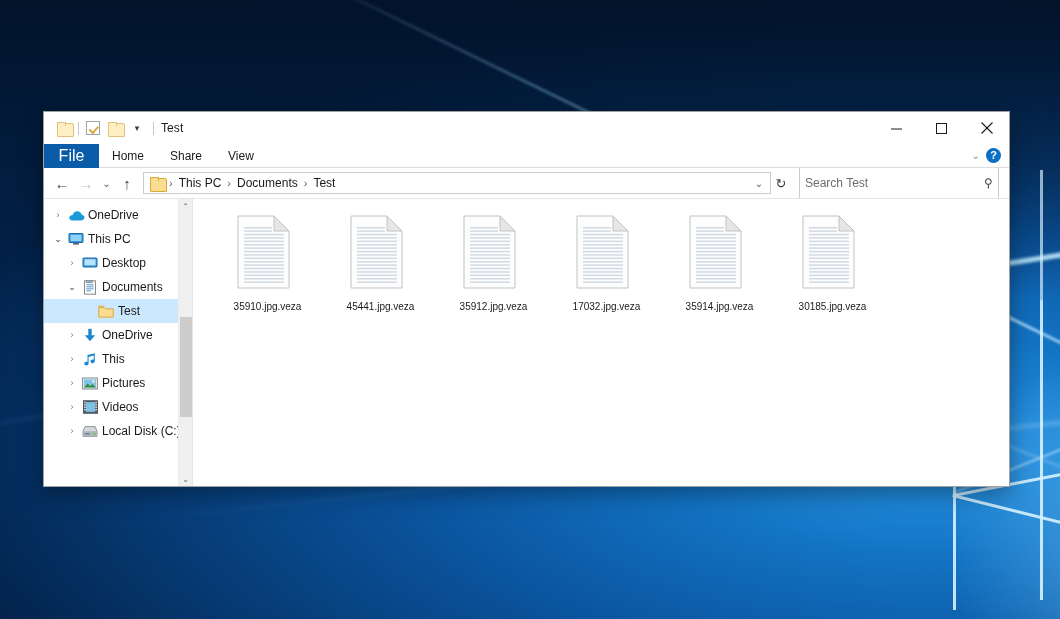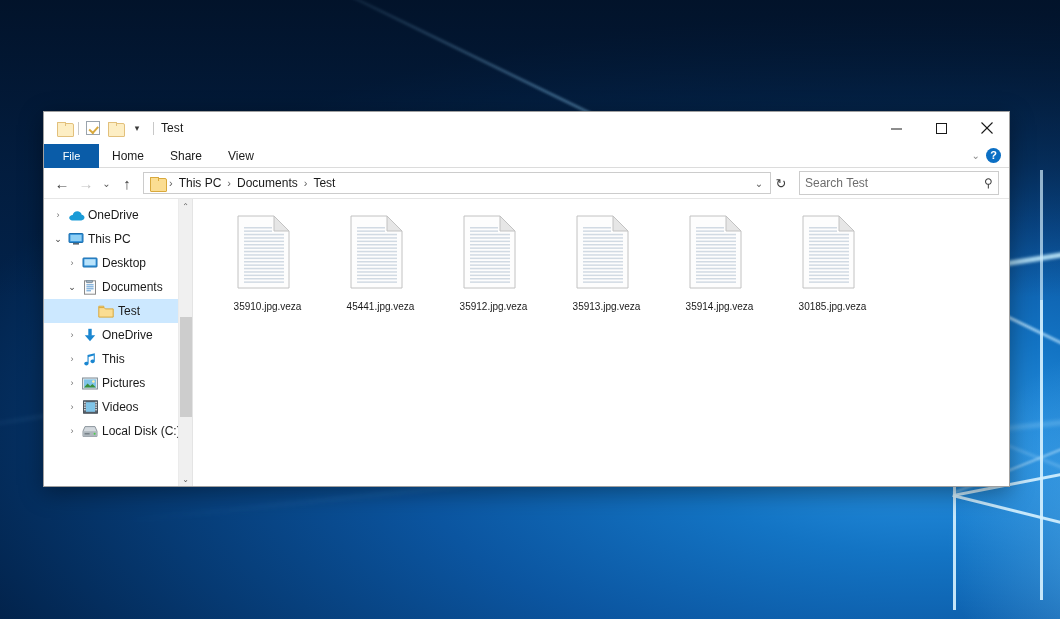--- a/index.html
+++ b/index.html
@@ -93,21 +93,21 @@
   .wincontrols { position:absolute; right:0; top:0; display:flex; height:32px; }
   .wc { width:45px; height:32px; display:flex; align-items:center; justify-content:center; }
   .wc svg { display:block; }
 
   
   .ribbon {
     height:24px; flex:0 0 auto; display:flex; align-items:stretch;
     border-bottom:1px solid #dcdcdc; position:relative; background:#fff;
   }
   .tab-file {
-    background:#0a5ca8; color:#fff; font-size:11px;
+    background:#0a5ca8; color:#fff; font-size:16px;
     display:flex; align-items:center; justify-content:center;
     width:55px; height:24px;
   }
   .tab {
     font-size:12px; color:#1a1a1a; display:flex; align-items:center;
     padding:0 13px; height:24px;
   }
   .ribbon-right { margin-left:auto; display:flex; align-items:center; gap:6px; padding-right:8px; }
   .chev-down { font-size:10px; color:#8a8a8a; }
   .help-ico {
@@ -131,21 +131,21 @@
     flex:1; height:22px; border:1px solid #cccccc; background:#fff;
     display:flex; align-items:center; padding:0 2px 0 5px; margin-left:4px;
     min-width:0;
   }
   .crumbs { display:flex; align-items:center; flex:1; gap:0; min-width:0; }
   .crumb { font-size:12px; color:#1a1a1a; padding:0 5px; white-space:nowrap; }
   .crumb-sep { font-size:11px; color:#5d5d5d; padding:0 1px; }
   .addr-caret { font-size:10px; color:#5b5b5b; width:18px; text-align:center; }
   .addr-refresh { font-size:13px; color:#3f3f3f; width:20px; text-align:center; }
   .searchbox {
-    width:200px; height:24px; border:1px solid #cccccc; background:#fff;
+    width:200px; height:32px; border:1px solid #cccccc; background:#fff;
     display:flex; align-items:center; padding:8px 5px; margin-left:8px;
   }
   .search-ph { font-size:12px; color:#6d6d6d; flex:1; }
   .search-ico { font-size:12px; color:#444; transform:scaleX(-1); }
 
   
   .body { flex:1; display:flex; min-height:0; border-top:1px solid #e6e6e6; }
 
   
   .sidebar {
@@ -521,21 +521,21 @@
                 <rect x="7" y="46.0" width="40" height="1.5" fill="#c9d3de" opacity="0.85"></rect>
                 <rect x="7" y="49.4" width="40" height="1.5" fill="#c9d3de" opacity="0.85"></rect>
                 <rect x="7" y="52.8" width="40" height="1.5" fill="#c9d3de" opacity="0.85"></rect>
                 <rect x="7" y="56.2" width="40" height="1.5" fill="#c9d3de" opacity="0.85"></rect>
                 <rect x="7" y="59.6" width="40" height="1.5" fill="#c9d3de" opacity="0.85"></rect>
                 <rect x="7" y="63.0" width="40" height="1.5" fill="#c9d3de" opacity="0.85"></rect>
                 <rect x="7" y="66.4" width="40" height="1.5" fill="#c9d3de" opacity="0.85"></rect>
                 <path d="M37 1l15 15H37z" fill="#e6e6e6" stroke="#c2c2c2" stroke-width="1"></path>
               </svg>
             </div>
-            <div class="file-label">35913.jpg.veza</div>
+            <div class="file-label">17032.jpg.veza</div>
           </div>
           <div class="file-item">
             <div class="doc-ico">
               <svg width="54" height="74" viewBox="0 0 54 74">
                 <path d="M1 1h36l15 15v57H1z" fill="#fdfdfd" stroke="#c2c2c2" stroke-width="1"></path>
                 <rect x="7" y="12.0" width="28" height="1.5" fill="#c9d3de" opacity="0.85"></rect>
                 <rect x="7" y="15.4" width="28" height="1.5" fill="#c9d3de" opacity="0.85"></rect>
                 <rect x="7" y="18.8" width="40" height="1.5" fill="#c9d3de" opacity="0.85"></rect>
                 <rect x="7" y="22.2" width="40" height="1.5" fill="#c9d3de" opacity="0.85"></rect>
                 <rect x="7" y="25.6" width="40" height="1.5" fill="#c9d3de" opacity="0.85"></rect>

